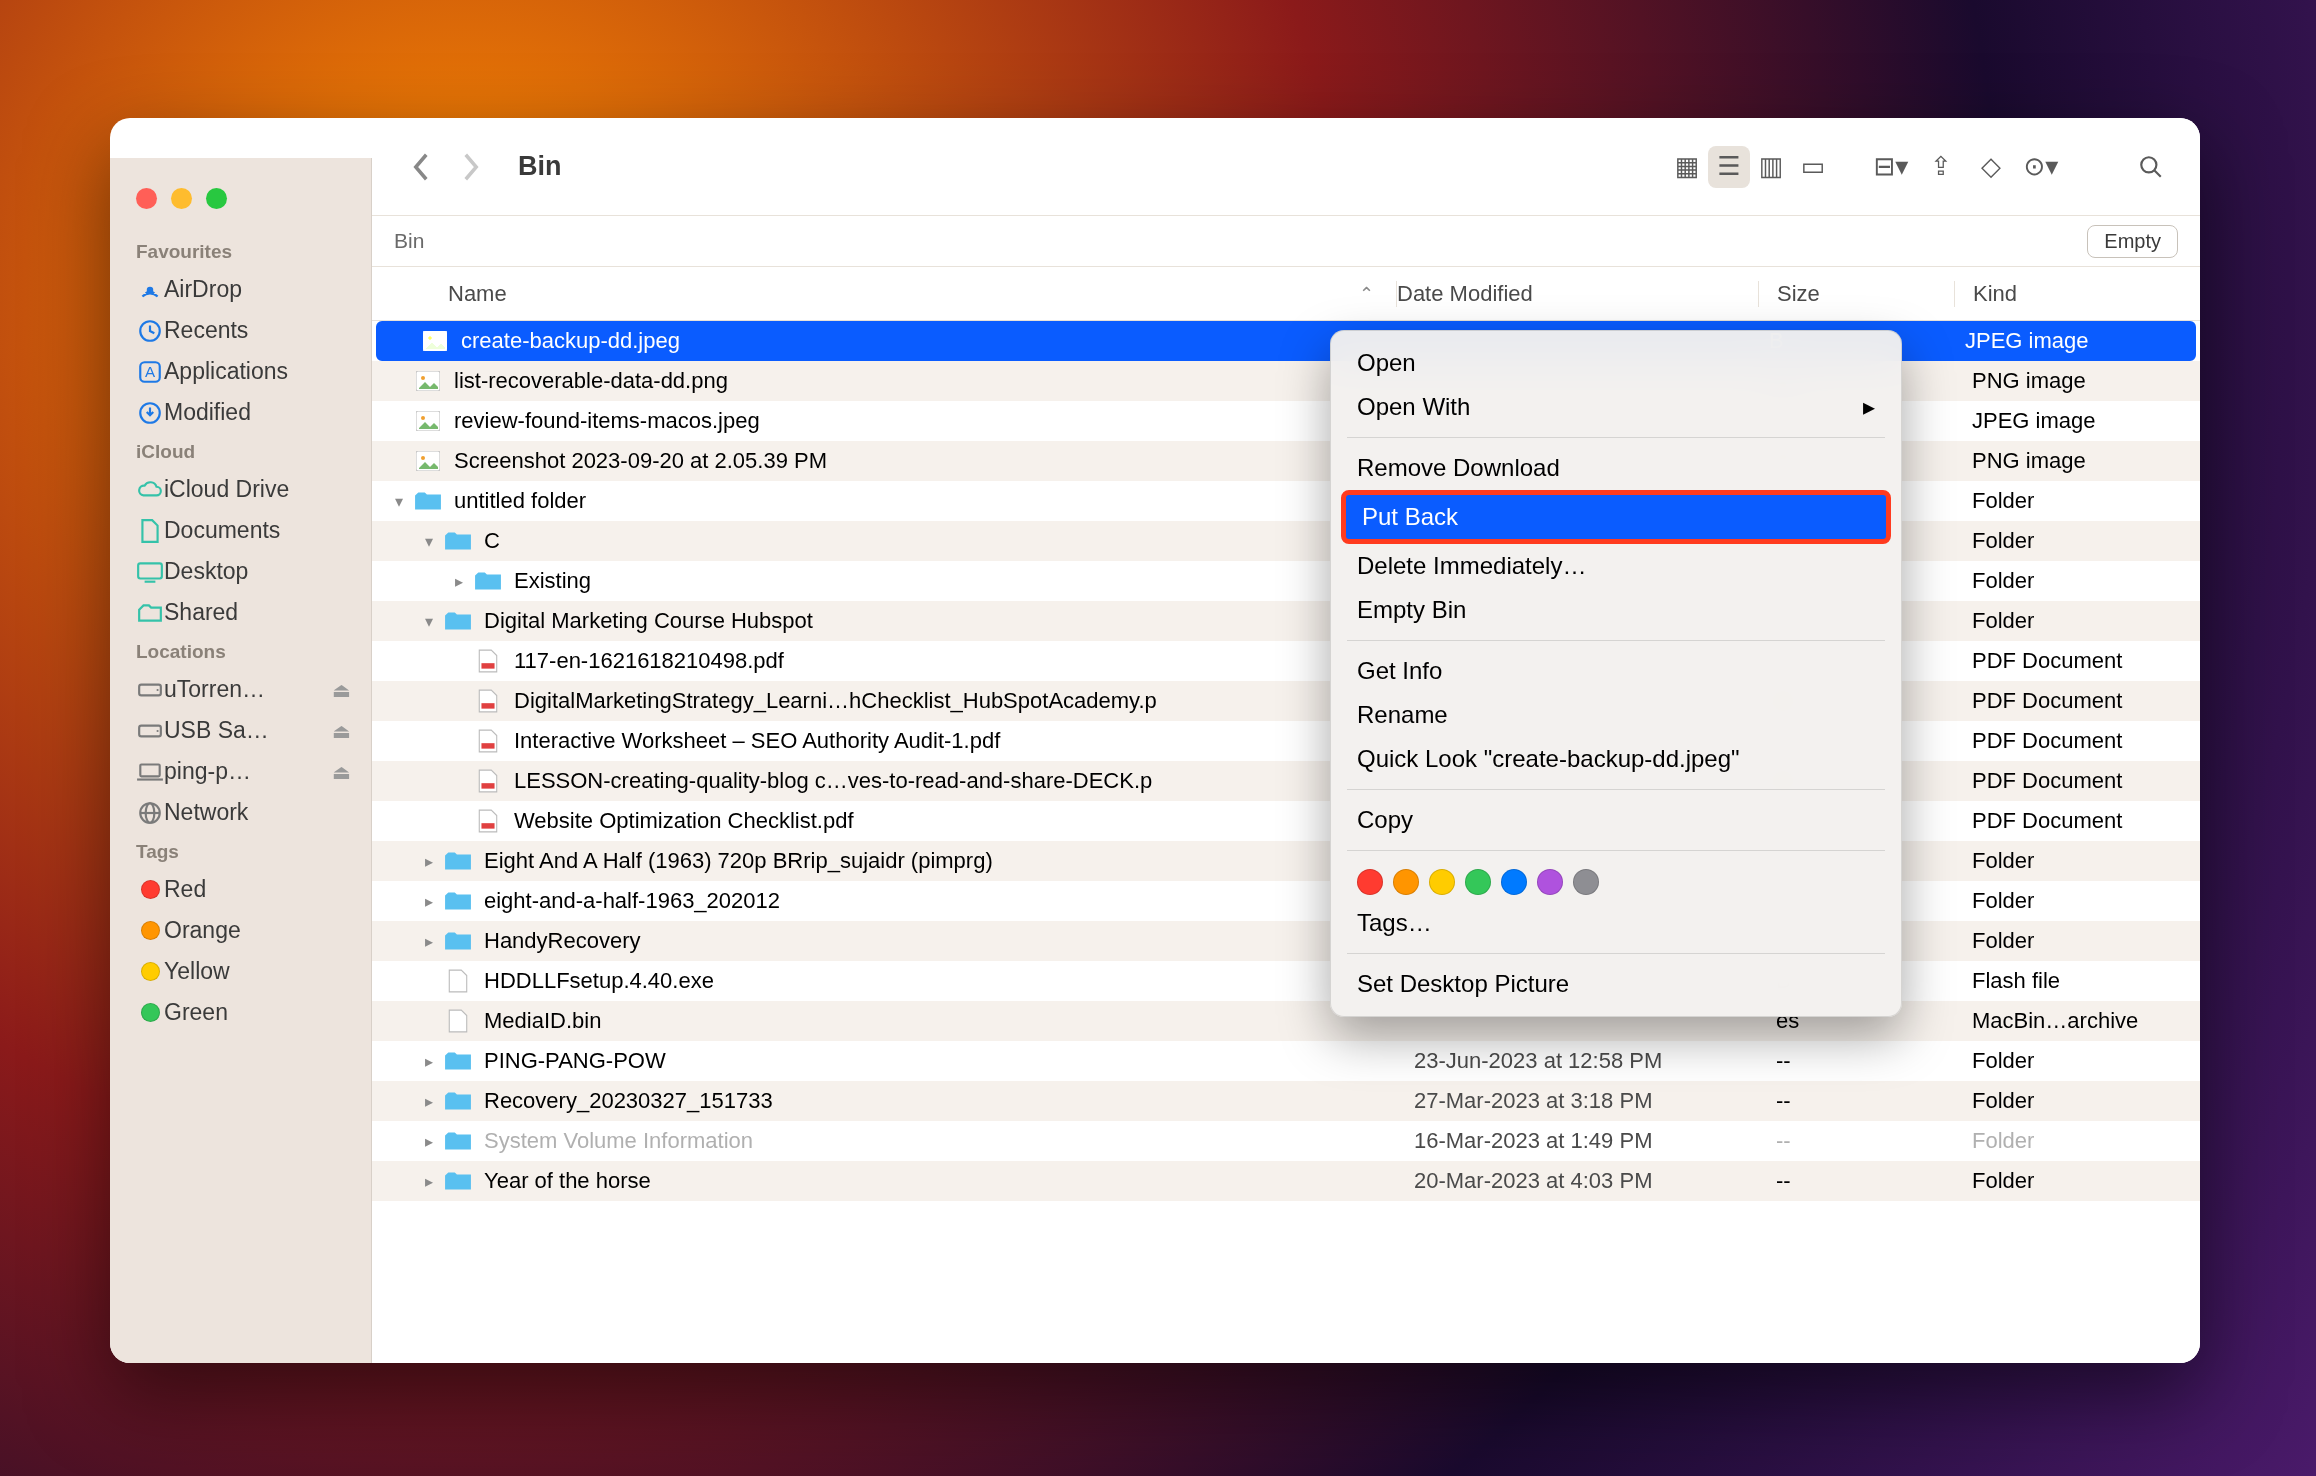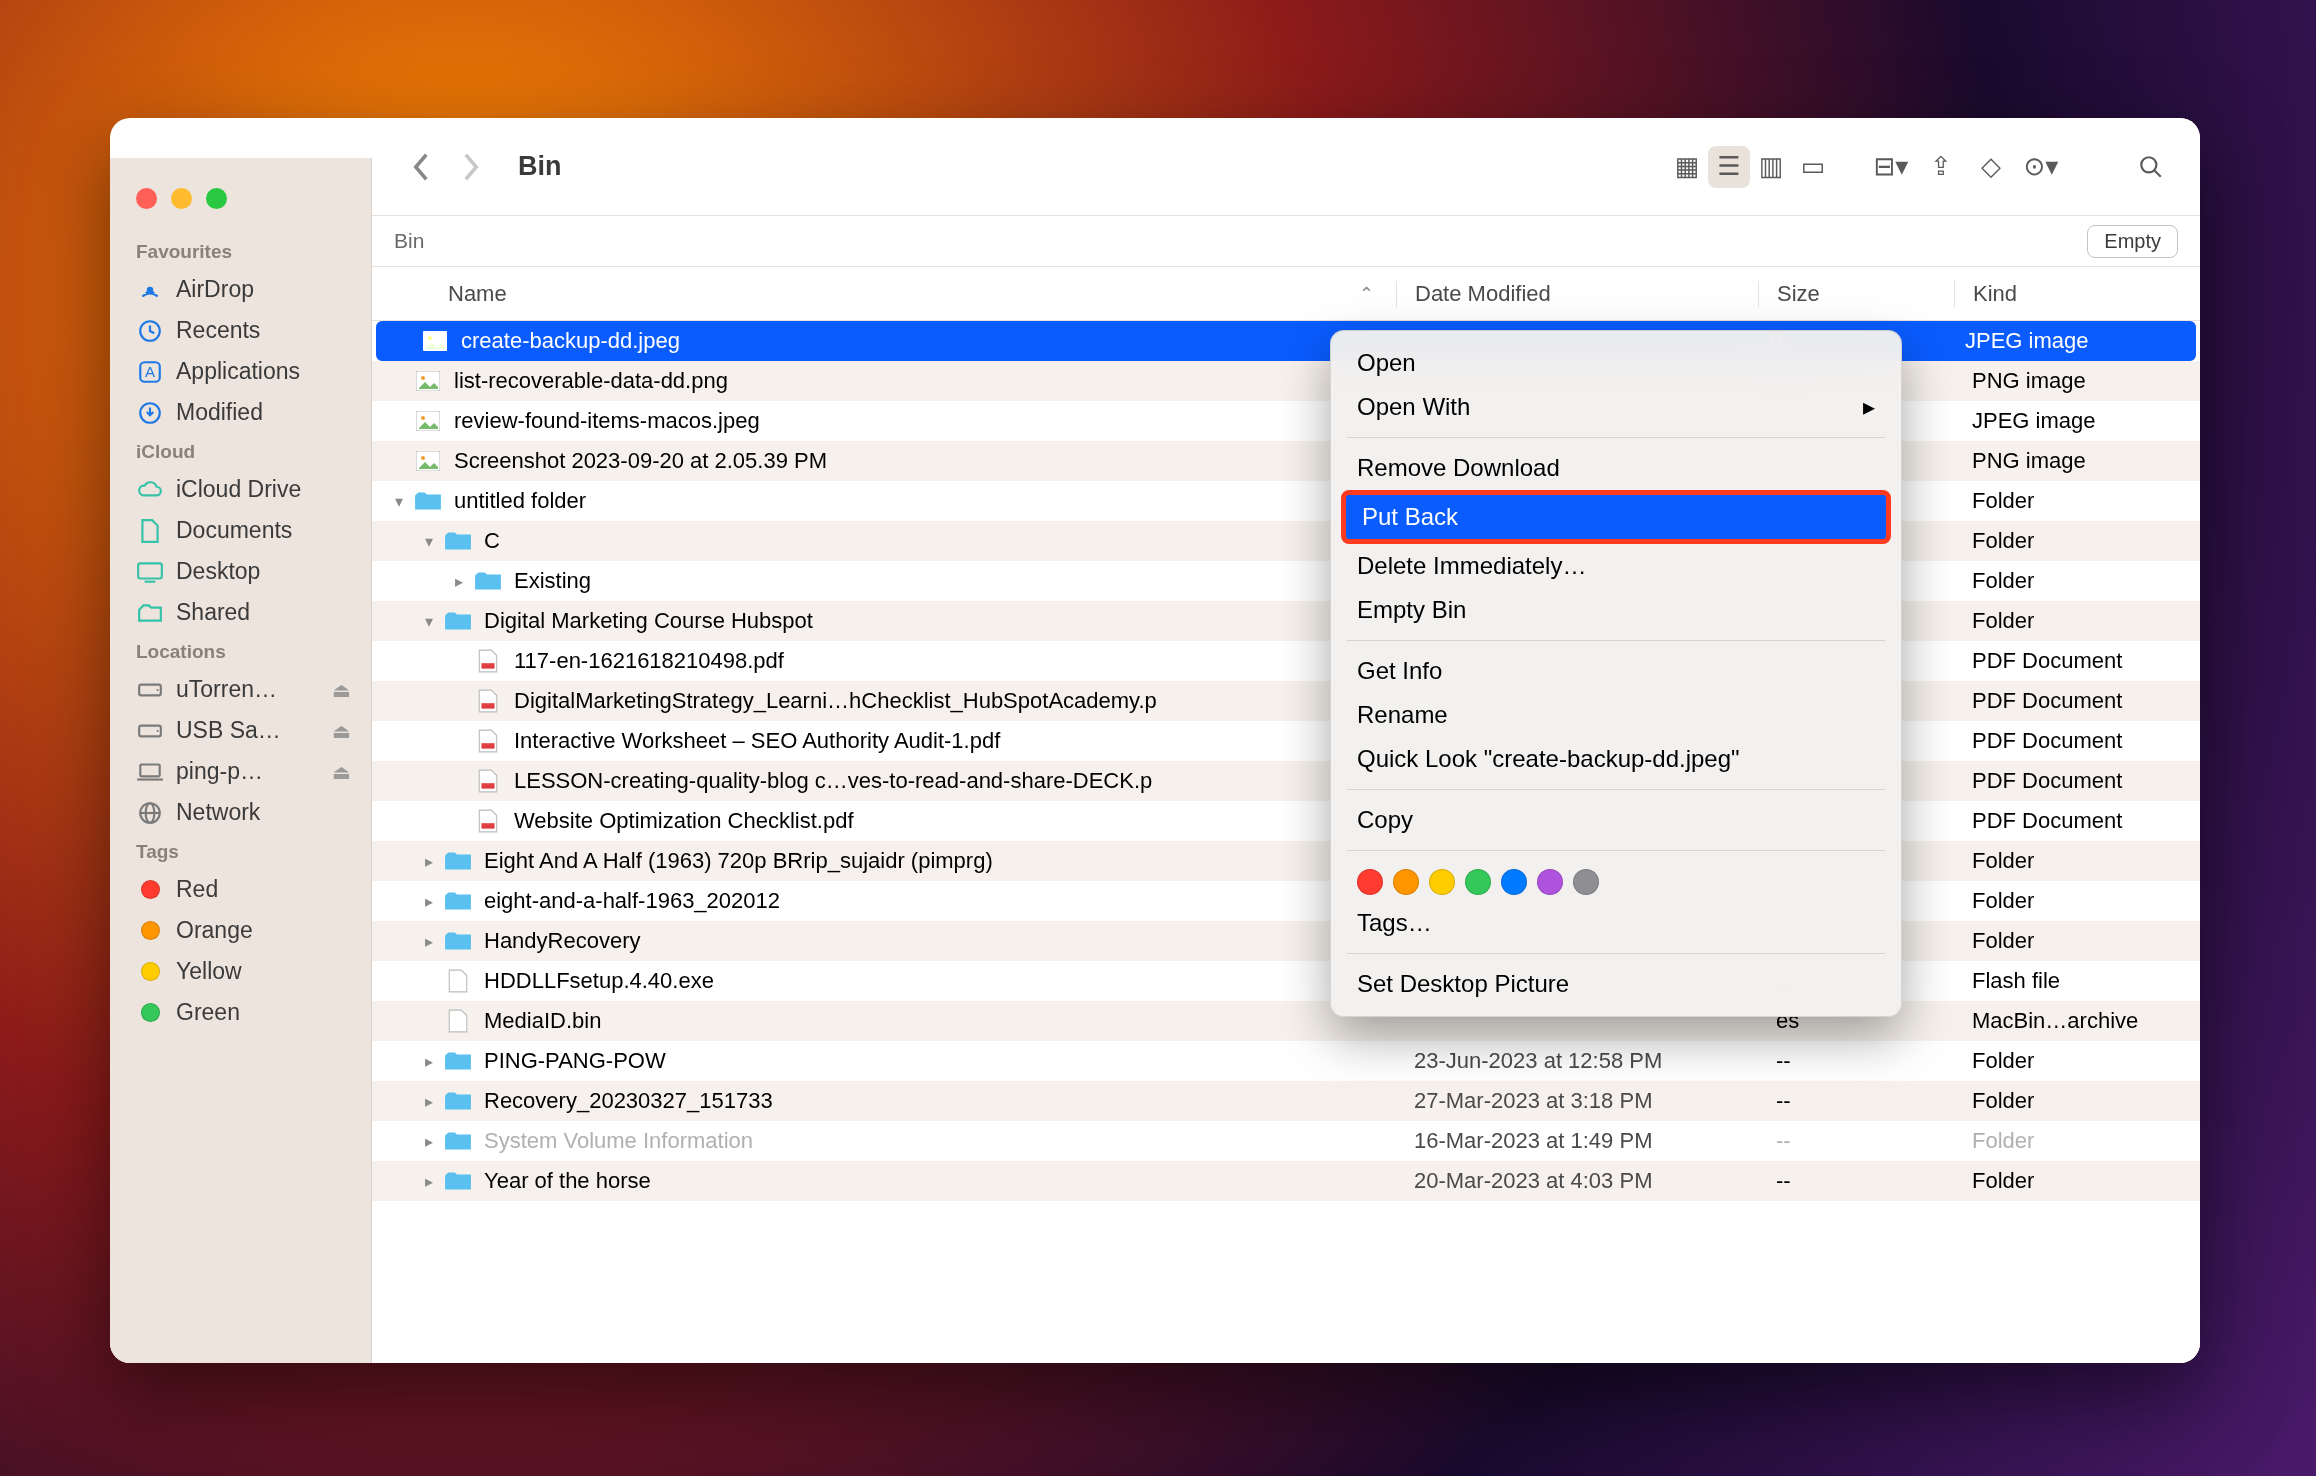--- a/index.html
+++ b/index.html
@@ -3,38 +3,38 @@
 <meta charset="utf-8">
 <style>
 * { margin: 0; padding: 0; box-sizing: border-box; font-family: -apple-system, "Helvetica Neue", Arial, sans-serif; }
 body { background: radial-gradient(circle at 20% 20%, #ff8c00, #8b1a1a 40%, #1a0a2e 70%, #4a1a6a); width: 2316px; height: 1476px; padding: 118px 110px; overflow: hidden; }
 .window { width: 2090px; height: 1245px; background: #fff; border-radius: 20px; box-shadow: 0 30px 80px rgba(0,0,0,.5); display: flex; overflow: hidden; position: relative; }
 .sidebar { width: 262px; background: #ede4dd; padding-top: 16px; border-right: 1px solid #d8d0c8; overflow-y: auto; margin-top: 40px; }
 .traffic { display: flex; gap: 14px; padding: 14px 0 24px 26px; }
 .dot { width: 21px; height: 21px; border-radius: 50%; }
 .red { background: #ff5f57; } .yellow { background: #febc2e; } .green { background: #28c840; }
 .section-h { font-size: 19px; color: #8a8178; font-weight: 600; padding: 8px 0 6px 26px; }
-.sb-item { display: flex; align-items: center; gap: 12px; padding: 7px 12px 7px 26px; font-size: 23px; color: #3a3a3a; cursor: pointer; }
+.sb-item { display: flex; align-items: center; padding: 7px 12px 7px 26px; font-size: 23px; color: #3a3a3a; cursor: pointer; }
 .sb-item .ic { width: 28px; display: inline-flex; justify-content: center; color: #1e79e6; font-size: 24px; }
 .sb-item .ic.gray { color: #7a7a7a; }
 .eject { color: #9a9a9a; font-size: 20px; margin-left: auto; margin-right: 8px; }
 .tag-dot { width: 19px; height: 19px; border-radius: 50%; display: inline-block; border: 1px solid rgba(0,0,0,.15); }
 .main { flex: 1; display: flex; flex-direction: column; background: #fff; }
 .toolbar { height: 97px; display: flex; align-items: center; padding: 0 28px; gap: 8px; }
 .tb-btn { width: 42px; height: 42px; display: inline-flex; align-items: center; justify-content: center; color: #5a5a5a; font-size: 26px; border-radius: 8px; }
 .tb-group { display: flex; background: transparent; border-radius: 8px; margin-left: 18px; }
 .tb-group .tb-btn.active { background: #e8e2db; }
 .title { font-size: 27px; font-weight: 600; margin-left: 18px; color: #3a3a3a; }
 .sp { flex: 1; }
 .pathbar { height: 52px; display: flex; align-items: center; padding: 0 22px; font-size: 21px; color: #6a6a6a; border-top: 1px solid #e8e2da; border-bottom: 1px solid #e8e2da; justify-content: space-between; }
 .empty-btn { border: 1px solid #c8c2ba; border-radius: 8px; padding: 4px 16px; font-size: 20px; color: #3a3a3a; background: #fff; }
 .headers { height: 54px; display: flex; align-items: center; font-size: 22px; color: #4a4a4a; border-bottom: 1px solid #e8e2da; }
 .col-name { flex: 1; padding-left: 76px; display: flex; align-items: center; }
 .col-name .sort { margin-left: auto; margin-right: 22px; color: #8a8a8a; font-size: 18px; }
-.col-date { width: 362px; padding-left: 18px; border-left: 1px solid #e8e2da; }
+.col-date { width: 362px; border-left: 1px solid #e8e2da; }
 .col-size { width: 196px; padding-left: 18px; border-left: 1px solid #e8e2da; }
 .col-kind { width: 246px; padding-left: 18px; border-left: 1px solid #e8e2da; }
 .rows { flex: 1; overflow-y: auto; }
 .row { height: 40px; display: flex; align-items: center; font-size: 22px; }
 .row.odd { background: #f6f1ec; }
 .row.selected { background: #0a5cff; color: #fff; border: 3px solid #0a5cff; border-radius: 6px; margin: 0 4px; }
 .row.selected .ic-file { filter: brightness(2); }
 .row.dim { color: #b0b0b0; }
 .name-cell { flex: 1; display: flex; align-items: center; overflow: hidden; white-space: nowrap; }
 .indent { display: inline-block; }

